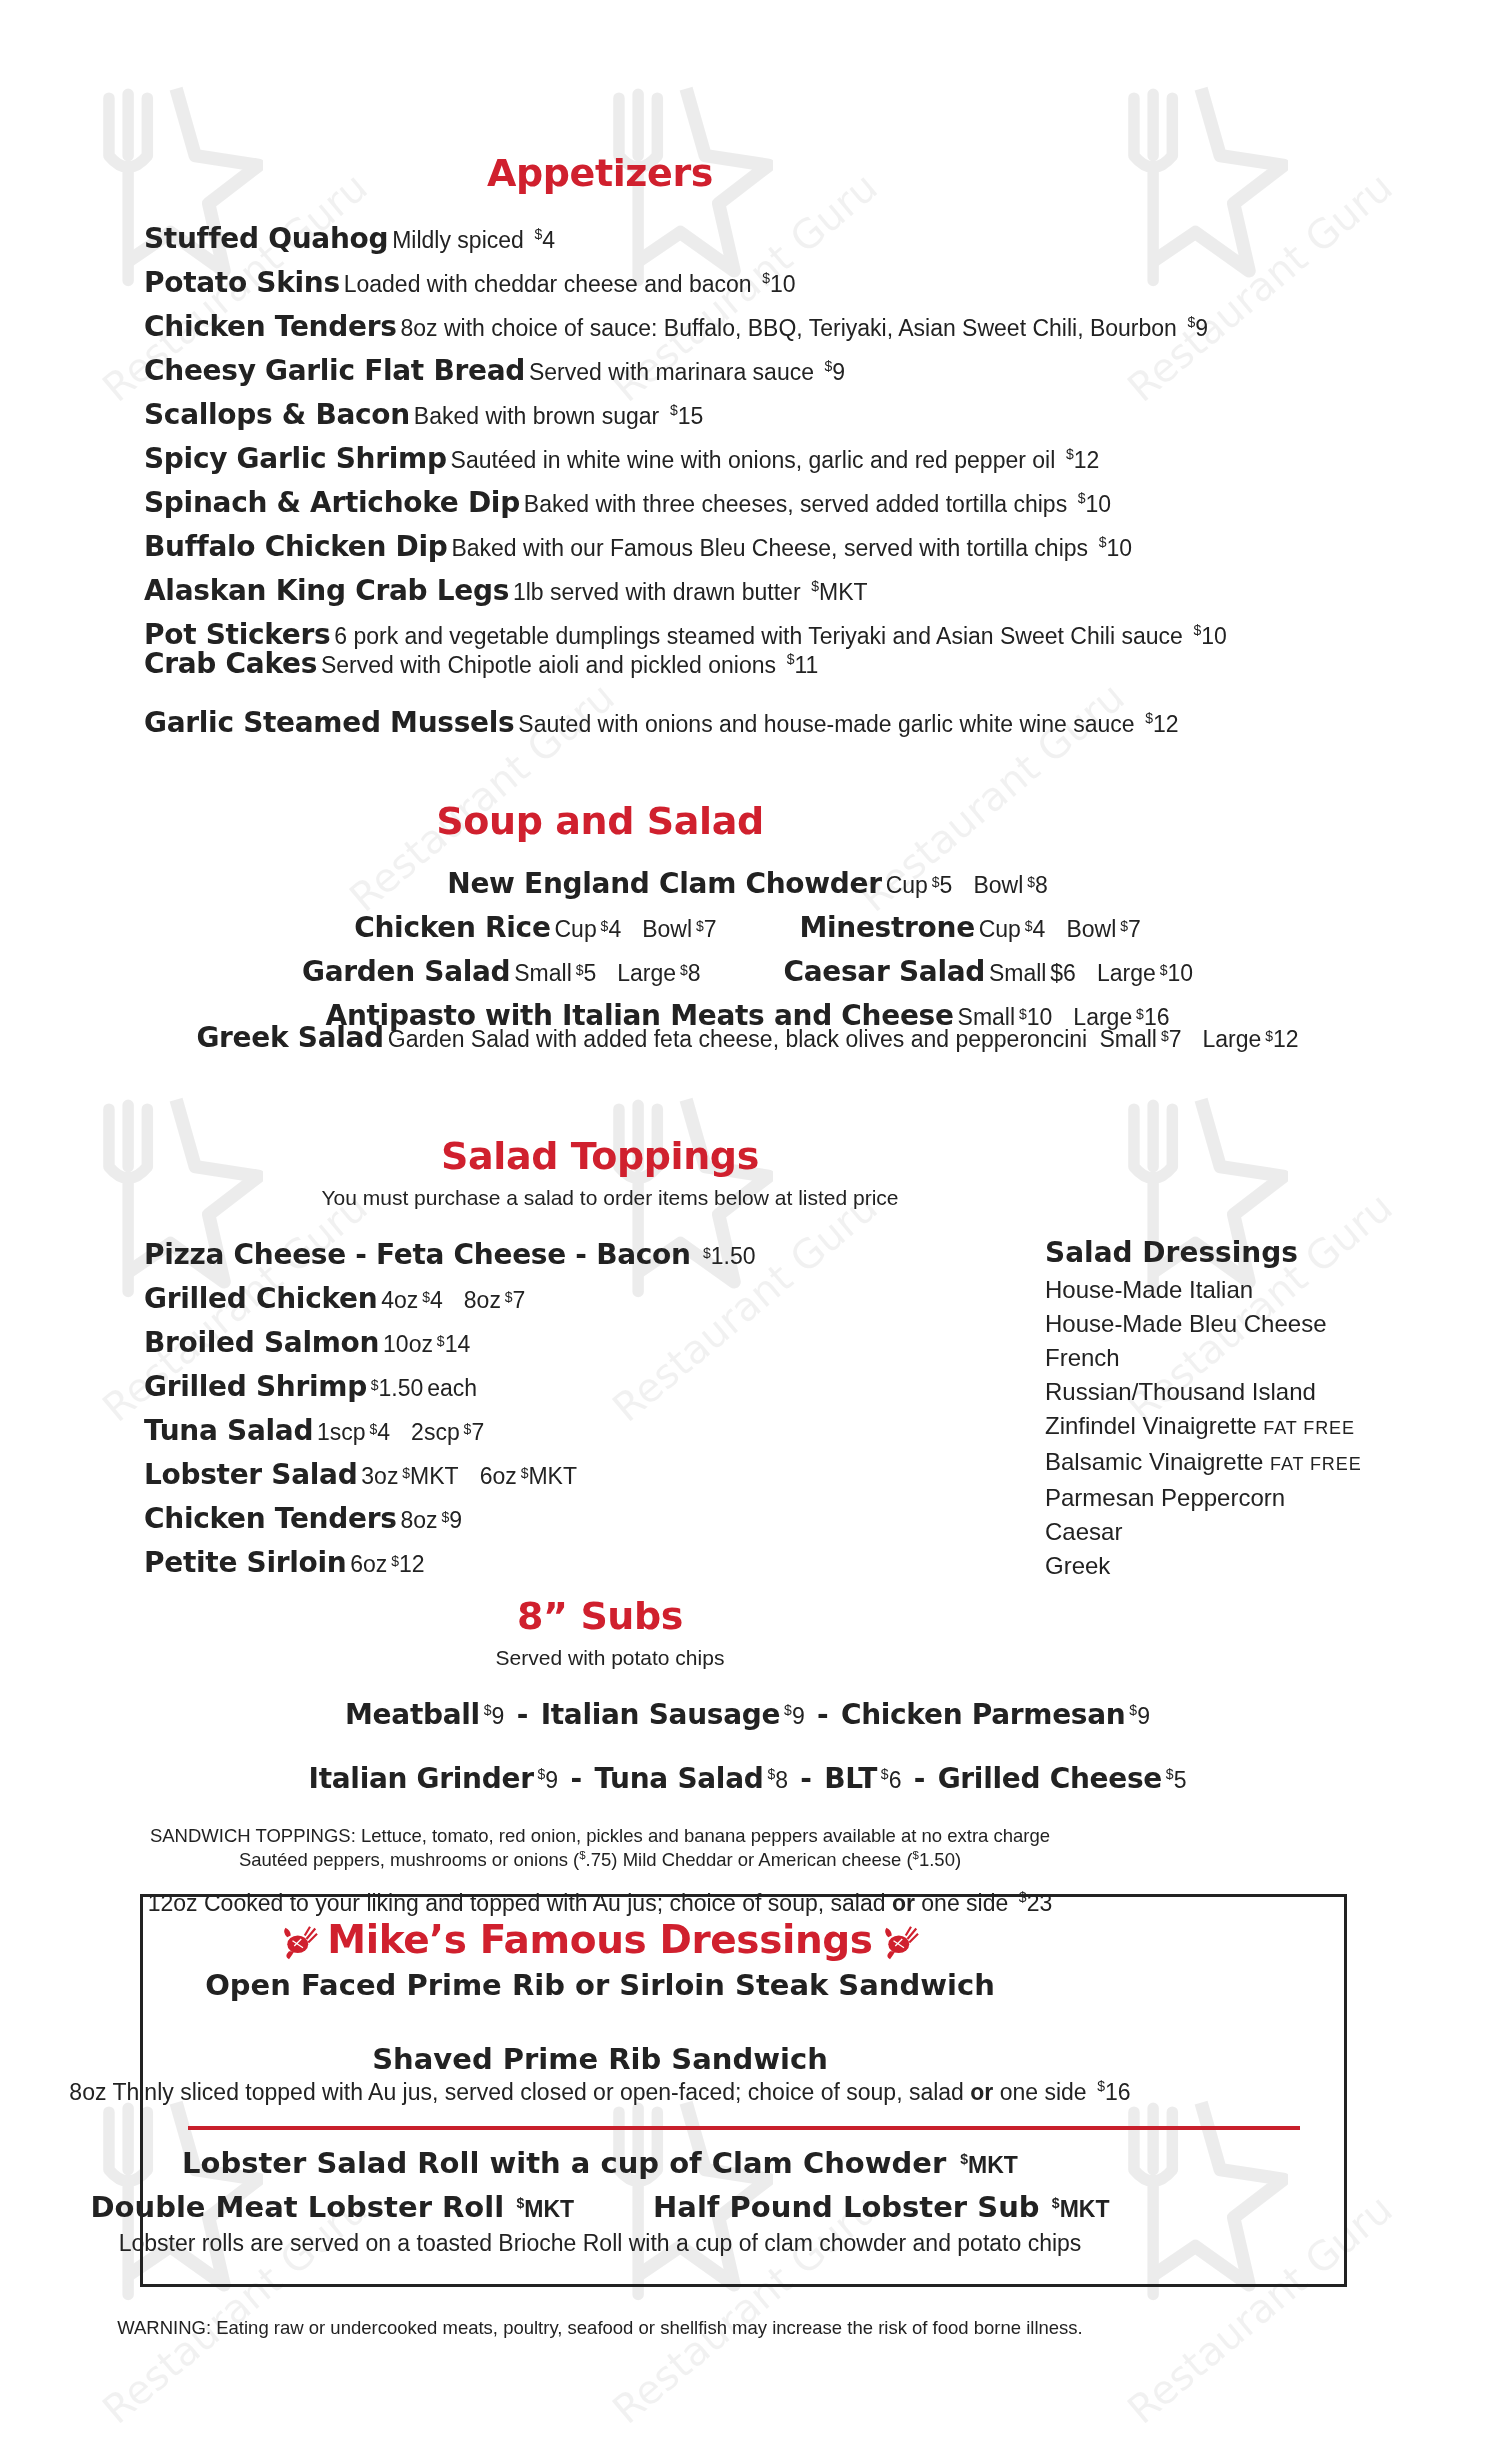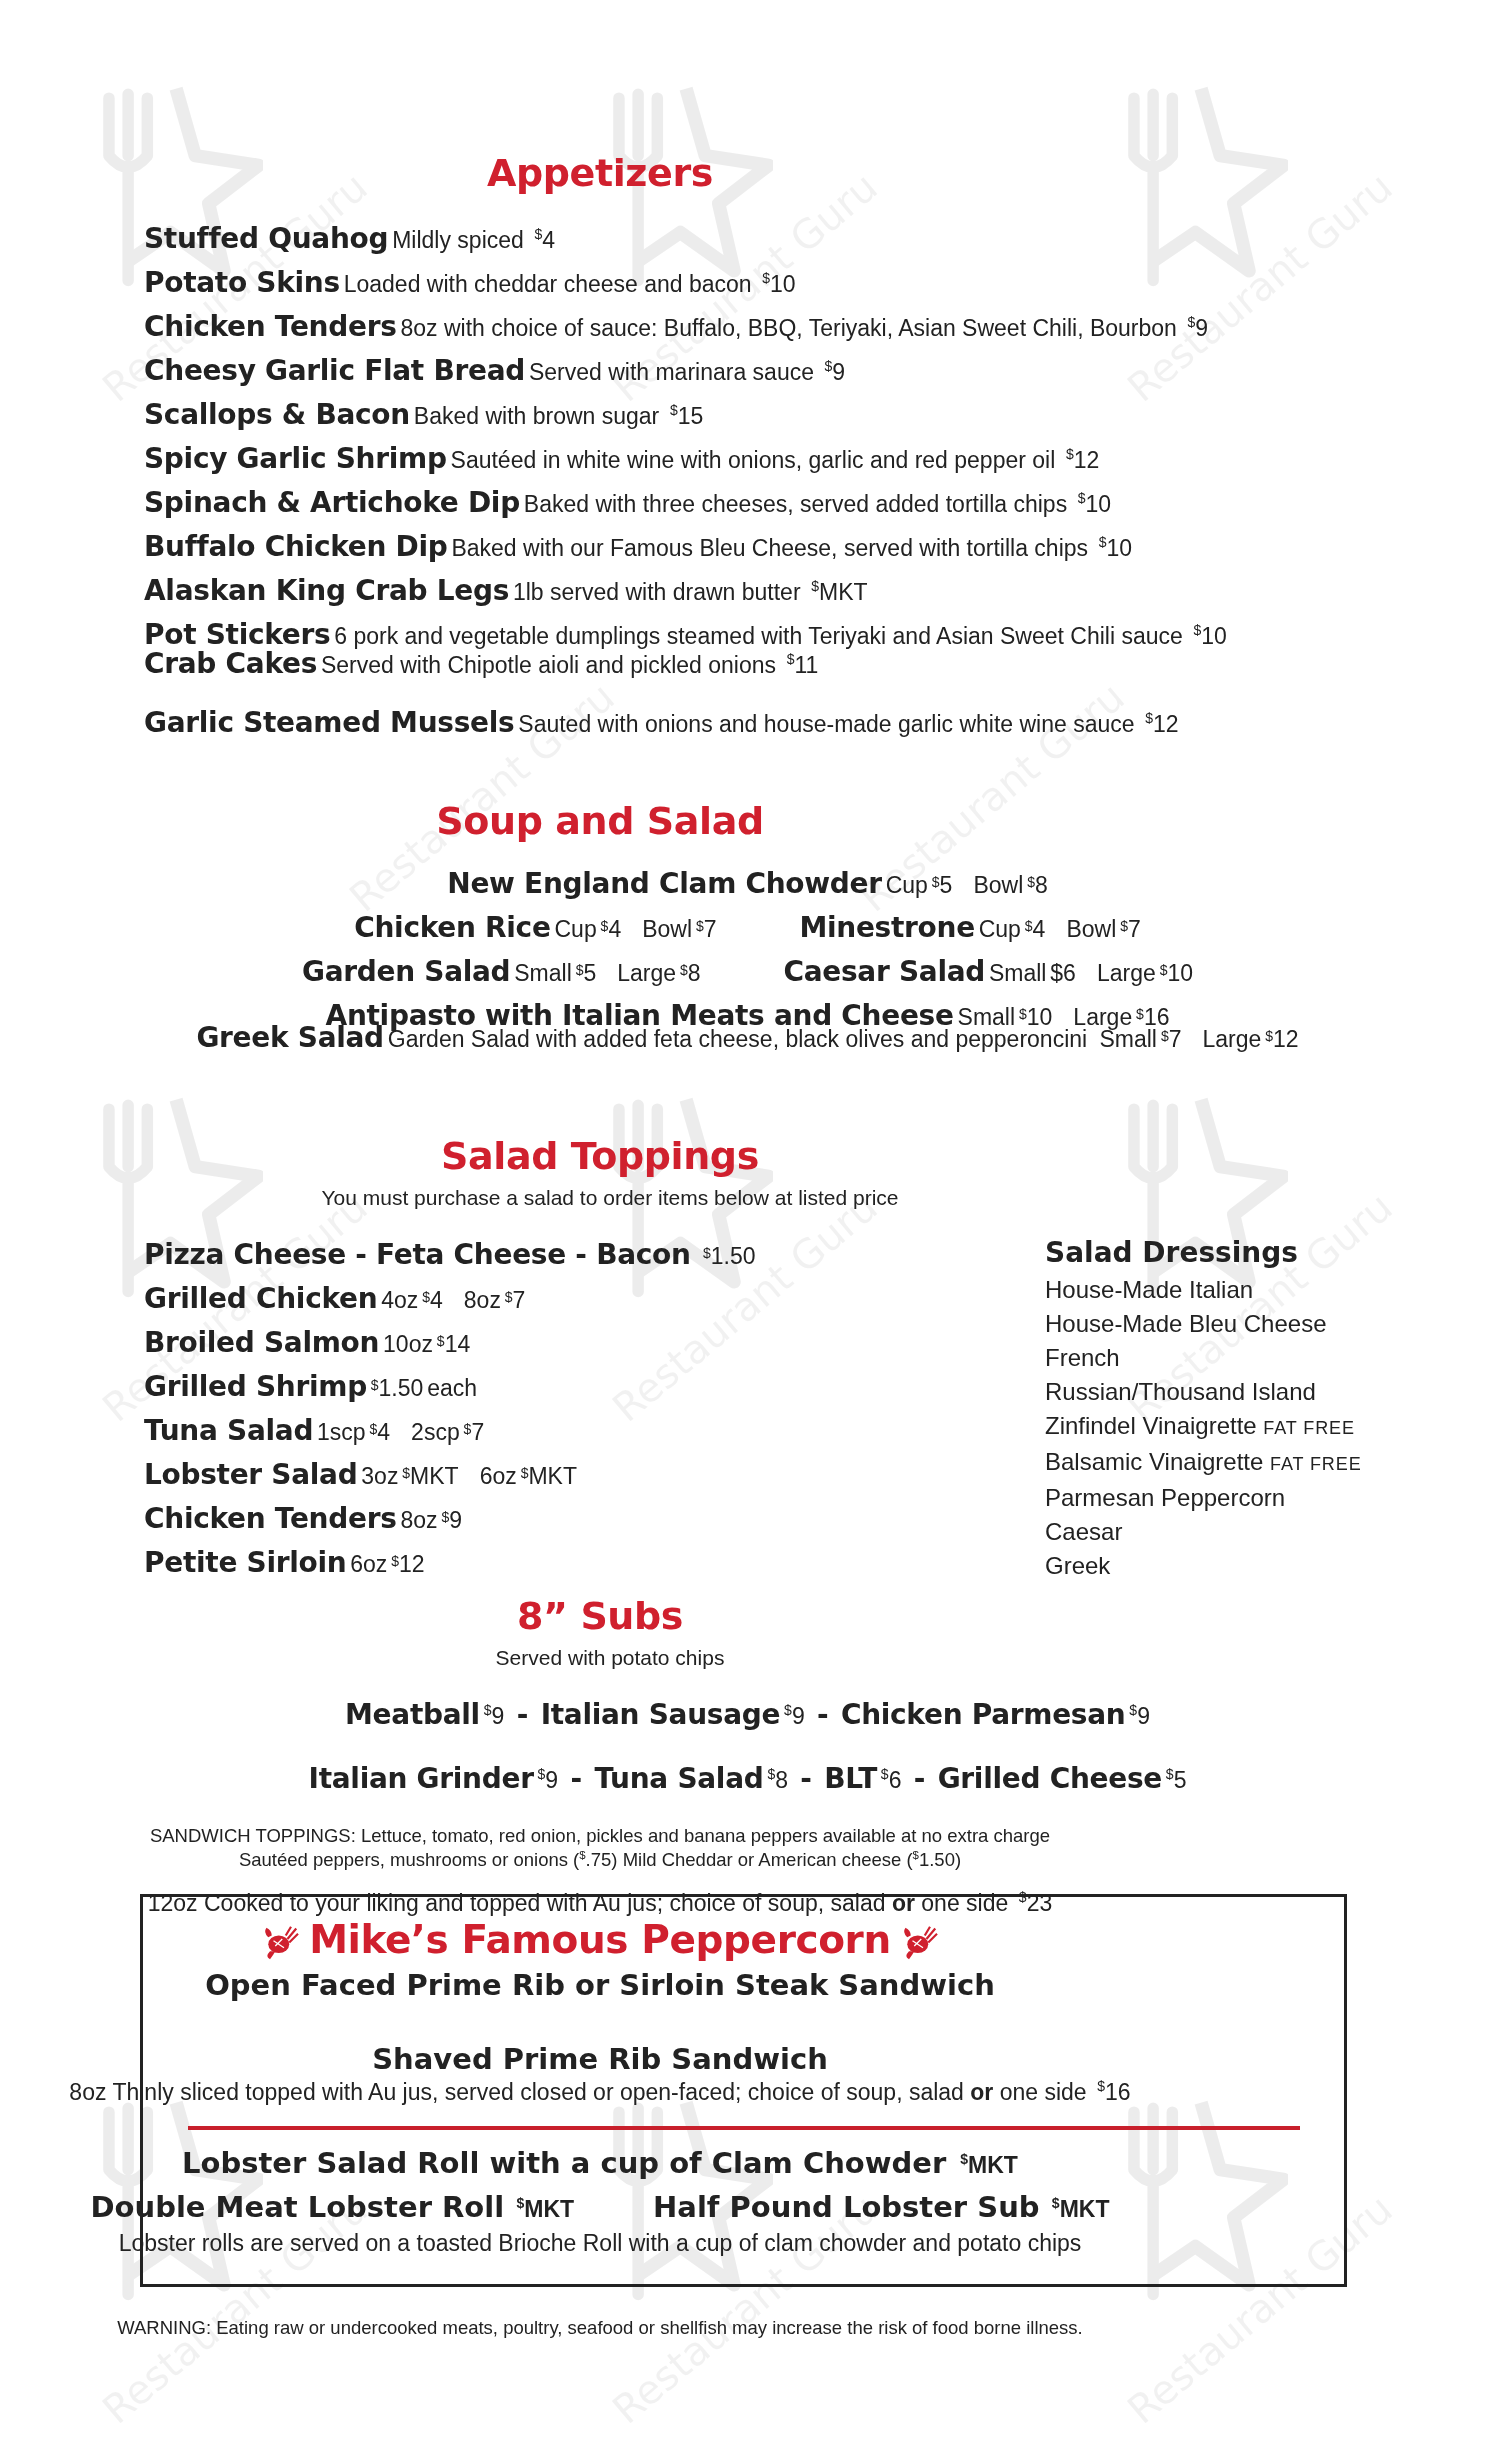--- a/index.html
+++ b/index.html
@@ -157,21 +157,21 @@
 <div class="center note" style="top:1849px"><span>Sautéed peppers, mushrooms or onions (</span><span class="dol" style="font-size:11.4px">$</span><span>.75)  Mild Cheddar or American cheese (</span><span class="dol" style="font-size:11.4px">$</span><span>1.50)</span></div>
 
 <div class="box"></div>
 <div class="center h-red" style="top:1917px;font-size:39px">
   <svg class="lob" width="39" height="35" viewBox="0 0 44 40">
       <ellipse cx="20" cy="22" rx="12" ry="10" fill="#d0202e"></ellipse>
       <path d="M8 14 Q2 8 6 3 Q12 6 12 12 Z" fill="#d0202e"></path>
       <path d="M10 30 Q4 36 10 39 Q14 34 16 30 Z" fill="#d0202e"></path>
       <path d="M30 16 L40 4 M32 20 L42 10 M28 12 L34 2" stroke="#d0202e" stroke-width="2.5"></path>
       <path d="M14 18 L26 26 M16 24 L24 16" stroke="#fff" stroke-width="1.5"></path>
-    </svg><span>Mike’s Famous Peppercorn</span><svg class="lob" width="39" height="35" viewBox="0 0 44 40">
+    </svg><span>Mike’s Famous Dressings</span><svg class="lob" width="39" height="35" viewBox="0 0 44 40">
       <ellipse cx="20" cy="22" rx="12" ry="10" fill="#d0202e"></ellipse>
       <path d="M8 14 Q2 8 6 3 Q12 6 12 12 Z" fill="#d0202e"></path>
       <path d="M10 30 Q4 36 10 39 Q14 34 16 30 Z" fill="#d0202e"></path>
       <path d="M30 16 L40 4 M32 20 L42 10 M28 12 L34 2" stroke="#d0202e" stroke-width="2.5"></path>
       <path d="M14 18 L26 26 M16 24 L24 16" stroke="#fff" stroke-width="1.5"></path>
     </svg>
 </div>
 <div class="center sw-name" style="top:1968px">Open Faced Prime Rib or Sirloin Steak Sandwich</div>
 <div class="center sw-desc" style="top:1890px"><span>12oz Cooked to your liking and topped with Au jus; choice of soup, salad </span><b>or</b><span> one side</span><span class="gap" style="width:10.6px"></span><span class="dol">$</span><span>23</span></div>
 <div class="center sw-name" style="top:2042px">Shaved Prime Rib Sandwich</div>

